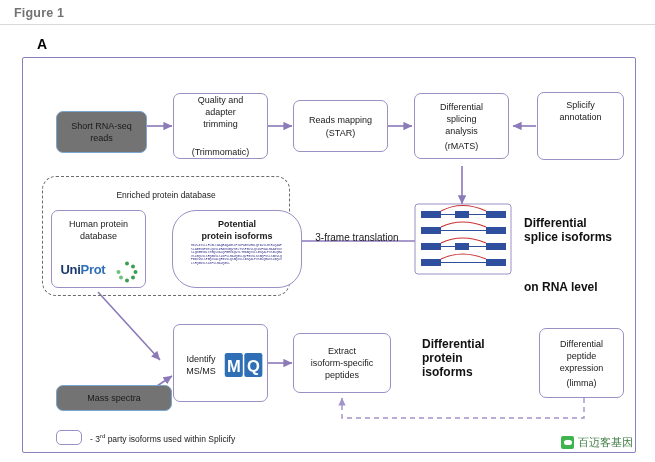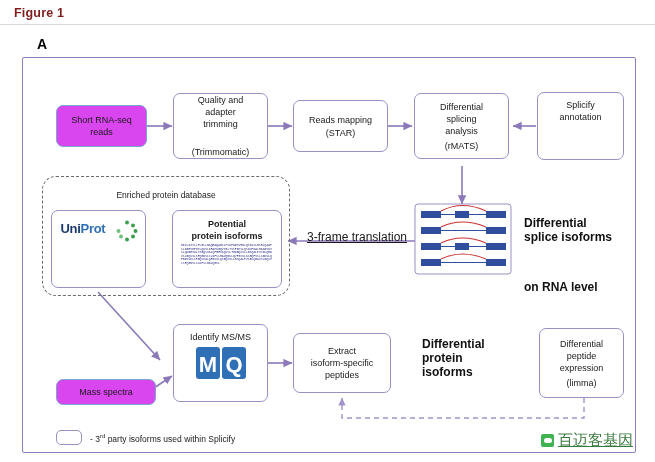--- a/index.html
+++ b/index.html
@@ -20,21 +20,21 @@
     height: 462px;
     background: #ffffff;
   }
   
   .fig-label {
     position: absolute;
     left: 14px;
     top: 6px;
     font-size: 12.5px;
     font-weight: bold;
-    color: #7f1d1d;
+    color: #737373;
     letter-spacing: 0.2px;
   }
   .fig-rule {
     position: absolute;
     left: 0px;
     top: 24px;
     width: 655px;
     height: 1px;
     background: #d9d9d9;
   }
@@ -68,22 +68,23 @@
     display: flex;
     align-items: center;
     justify-content: center;
     text-align: center;
     font-size: 9px;
     line-height: 12px;
     color: #1a1a1a;
     padding: 2px 4px;
   }
   .box.blue {
-    background: #d946ef;
+    background: #737373;
     border-color: #7ba7cf;
+    margin-top: 6px;
   }
   .box .lines {
     display: block;
   }
   .box .ln { display: block; }
   
   .dashed-region {
     position: absolute;
     box-sizing: border-box;
     border: 1px dashed #6b6b6b;
@@ -100,40 +101,40 @@
   .bold-label {
     position: absolute;
     font-size: 12px;
     font-weight: bold;
     color: #111;
     line-height: 14px;
     text-align: left;
   }
   .small-label {
     position: absolute;
-    font-size: 12px;
+    font-size: 10px;
     color: #1a1a1a;
     line-height: 11px;
-    text-decoration: underline;
   }
   
   svg.overlay {
     position: absolute;
     left: 0;
     top: 0;
     width: 655px;
     height: 462px;
     pointer-events: none;
   }
   
   .uniprot {
     position: relative;
     width: 84px;
     height: 26px;
     display: block;
+    margin-top: 17px;
   }
   .uniprot .txt {
     position: absolute;
     left: 4px;
     top: 5px;
     font-size: 13px;
     font-weight: bold;
     color: #1b3a6b;
     letter-spacing: -0.3px;
   }
@@ -198,23 +199,22 @@
     content: "";
     position: absolute;
     left: 2.5px;
     top: 3.5px;
     width: 8px;
     height: 5px;
     border-radius: 3px;
     background: #fff;
   }
   .watermark .wm-text {
-    font-size: 15px;
+    font-size: 11px;
     color: #3b7a3f;
-    text-decoration: underline;
   }
 </style>
 </head>
 <body>
 
 <div id="root">
 
   <div class="fig-label">Figure 1</div>
   <div class="fig-rule"></div>
   <div class="panel-letter">A</div>
@@ -334,35 +334,39 @@
   </div>
 
   <div class="box" style="left:537px; top:92px; width:87px; height:68px; align-items:flex-start; padding-top:6px;">
     <span class="lines">
       <span class="ln">Splicify</span>
       <span class="ln">annotation</span>
     </span>
   </div>
 
   <div class="box" style="left:51px; top:210px; width:95px; height:78px; flex-direction:column; justify-content:flex-start; padding-top:7px;">
+    <span class="lines">
+      <span class="ln">Human protein</span>
+      <span class="ln">database</span>
+    </span>
     <span class="uniprot">
       <span class="txt"><span>Uni</span><span class="pro">Prot</span></span>
       <svg class="dots" viewBox="0 0 24 24">
         <circle cx="12" cy="3.5" r="2" fill="#3e9e4f"></circle>
         <circle cx="18" cy="6.5" r="2" fill="#3e9e4f"></circle>
         <circle cx="20.5" cy="12" r="2" fill="#3e9e4f"></circle>
         <circle cx="18" cy="17.5" r="2" fill="#3e9e4f"></circle>
         <circle cx="12" cy="20.5" r="2" fill="#3e9e4f"></circle>
         <circle cx="6" cy="17.5" r="2" fill="#6fbf7d"></circle>
         <circle cx="3.5" cy="12" r="2" fill="#6fbf7d"></circle>
       </svg>
     </span>
   </div>
 
-  <div class="box" style="left:172px; top:210px; width:110px; height:78px; flex-direction:column; justify-content:flex-start; padding-top:7px;">
+  <div class="box" style="left:172px; top:210px; width:130px; height:78px; flex-direction:column; justify-content:flex-start; padding-top:7px;border-radius:24px;">
     <span class="lines">
       <span class="ln" style="font-weight:bold;">Potential</span>
       <span class="ln" style="font-weight:bold;">protein isoforms</span>
     </span>
     <span class="seqblock">MKVLATSLLFLGLLWAQEAQAGSLPSKPAGSVRDLQTAVSLGSRLQAAPSLAGRVDPNTLQKVLDRAMSGQVSRLTVSPGSVLQSNVPDALRAAGYKVSLQNGRVDLSTGQSVALQPGEVKQVSLTRDGQSVLLGSQALPVSGLQRAVSLGQSVLSPQGNVLSLDPSLRAVQGSLQVPGSVLKSGQPVSLSGNVLQPGDSVKLSPGQSVALQPGSVLQSGQSVLLGSQALPVSGLQRAVSLGQSVLSPQGNVLSLDPSLRAVQGSL</span>
   </div>
 
   <div class="small-label" style="left:305px; top:232px; width:104px; text-align:center;">3-frame translation</div>
 
   <div class="bold-label" style="left:524px; top:216px; width:126px;">
@@ -370,25 +374,25 @@
     <span style="display:block;">splice isoforms</span>
     <span style="display:block;margin-top:36px;">on RNA level</span>
   </div>
 
   <div class="bold-label" style="left:422px; top:337px; width:110px; text-align:left;">
     <span style="display:block;">Differential</span>
     <span style="display:block;">protein</span>
     <span style="display:block;">isoforms</span>
   </div>
 
-  <div class="box blue" style="left:56px; top:379px; width:100px; height:26px;">
+  <div class="box blue" style="left:56px; top:379px; width:116px; height:26px;">
     <span class="ln">Mass spectra</span>
   </div>
 
-  <div class="box" style="left:173px; top:324px; width:95px; height:78px; flex-direction:column; justify-content:flex-start; padding-top:6px;">
+  <div class="box" style="left:173px; top:324px; width:95px; height:78px; flex-direction:row; justify-content:flex-start; padding-top:6px;">
     <span class="ln">Identify MS/MS</span>
     <svg class="mq" viewBox="0 0 52 40">
       <rect x="1" y="4" width="24" height="32" rx="3" fill="#2f6fb5"></rect>
       <rect x="27" y="4" width="24" height="32" rx="3" fill="#2f6fb5"></rect>
       <text x="13" y="29" font-family="Liberation Sans, sans-serif" font-size="22" font-weight="bold" fill="#ffffff" text-anchor="middle">M</text>
       <text x="39" y="29" font-family="Liberation Sans, sans-serif" font-size="22" font-weight="bold" fill="#ffffff" text-anchor="middle">Q</text>
     </svg>
   </div>
 
   <div class="box" style="left:293px; top:333px; width:98px; height:60px;">

